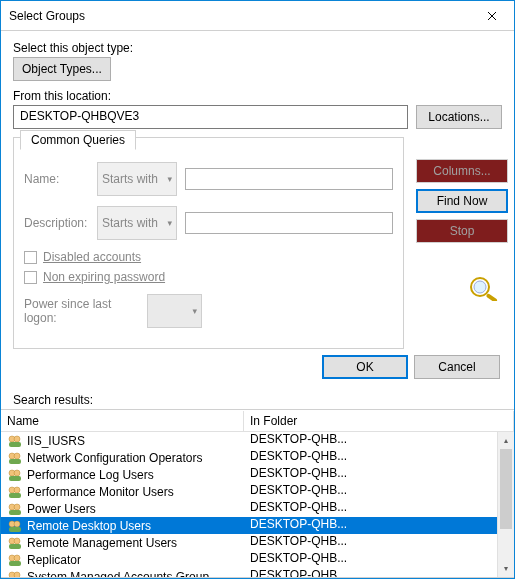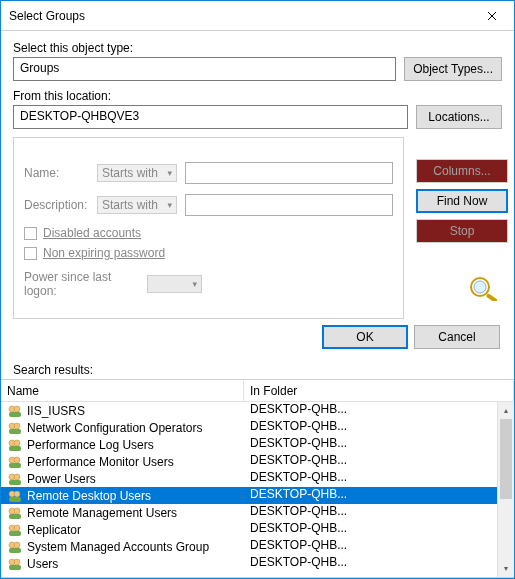--- a/index.html
+++ b/index.html
@@ -101,21 +101,21 @@
   }
   .cq-row {
     display: flex;
     align-items: center;
     gap: 8px;
     margin-bottom: 10px;
   }
   .cq-row .cqlabel { width: 65px; color:#888; }
   .combo {
     width: 80px;
-    height: 18px;
+    height: 34px;
     border: 1px solid #cfcfcf;
     background: #f0f0f0;
     color: #888;
     font-size: 12px;
     padding: 0 4px;
     display: flex;
     align-items: center;
     justify-content: space-between;
   }
   .combo .chev { font-size: 9px; color:#888; }
@@ -241,32 +241,32 @@
   <div class="win-btn">
     <svg width="10" height="10" viewBox="0 0 10 10">
         <path d="M1 1 L9 9 M9 1 L1 9" stroke="#000" stroke-width="1"></path>
       </svg>
   </div>
 </div>
 
 <div class="content">
   <div class="label">Select this object type:</div>
   <div class="row">
-    <div class="field-box">Groups</div>
     <div class="btn wide">Object Types...</div>
   </div>
 
   <div class="label">From this location:</div>
   <div class="row">
     <div class="field-box">DESKTOP-QHBQVE3</div>
     <div class="btn wide">Locations...</div>
   </div>
 
   <div class="cq-wrap">
     <div class="tab-box">
+      <div class="tab-label">Common Queries</div>
 
       <div class="cq-row">
         <div class="cqlabel">Name:</div>
         <div class="combo">
           <span>Starts with</span>
           <span class="chev">▾</span>
         </div>
         <div class="text-in"></div>
       </div>
 

